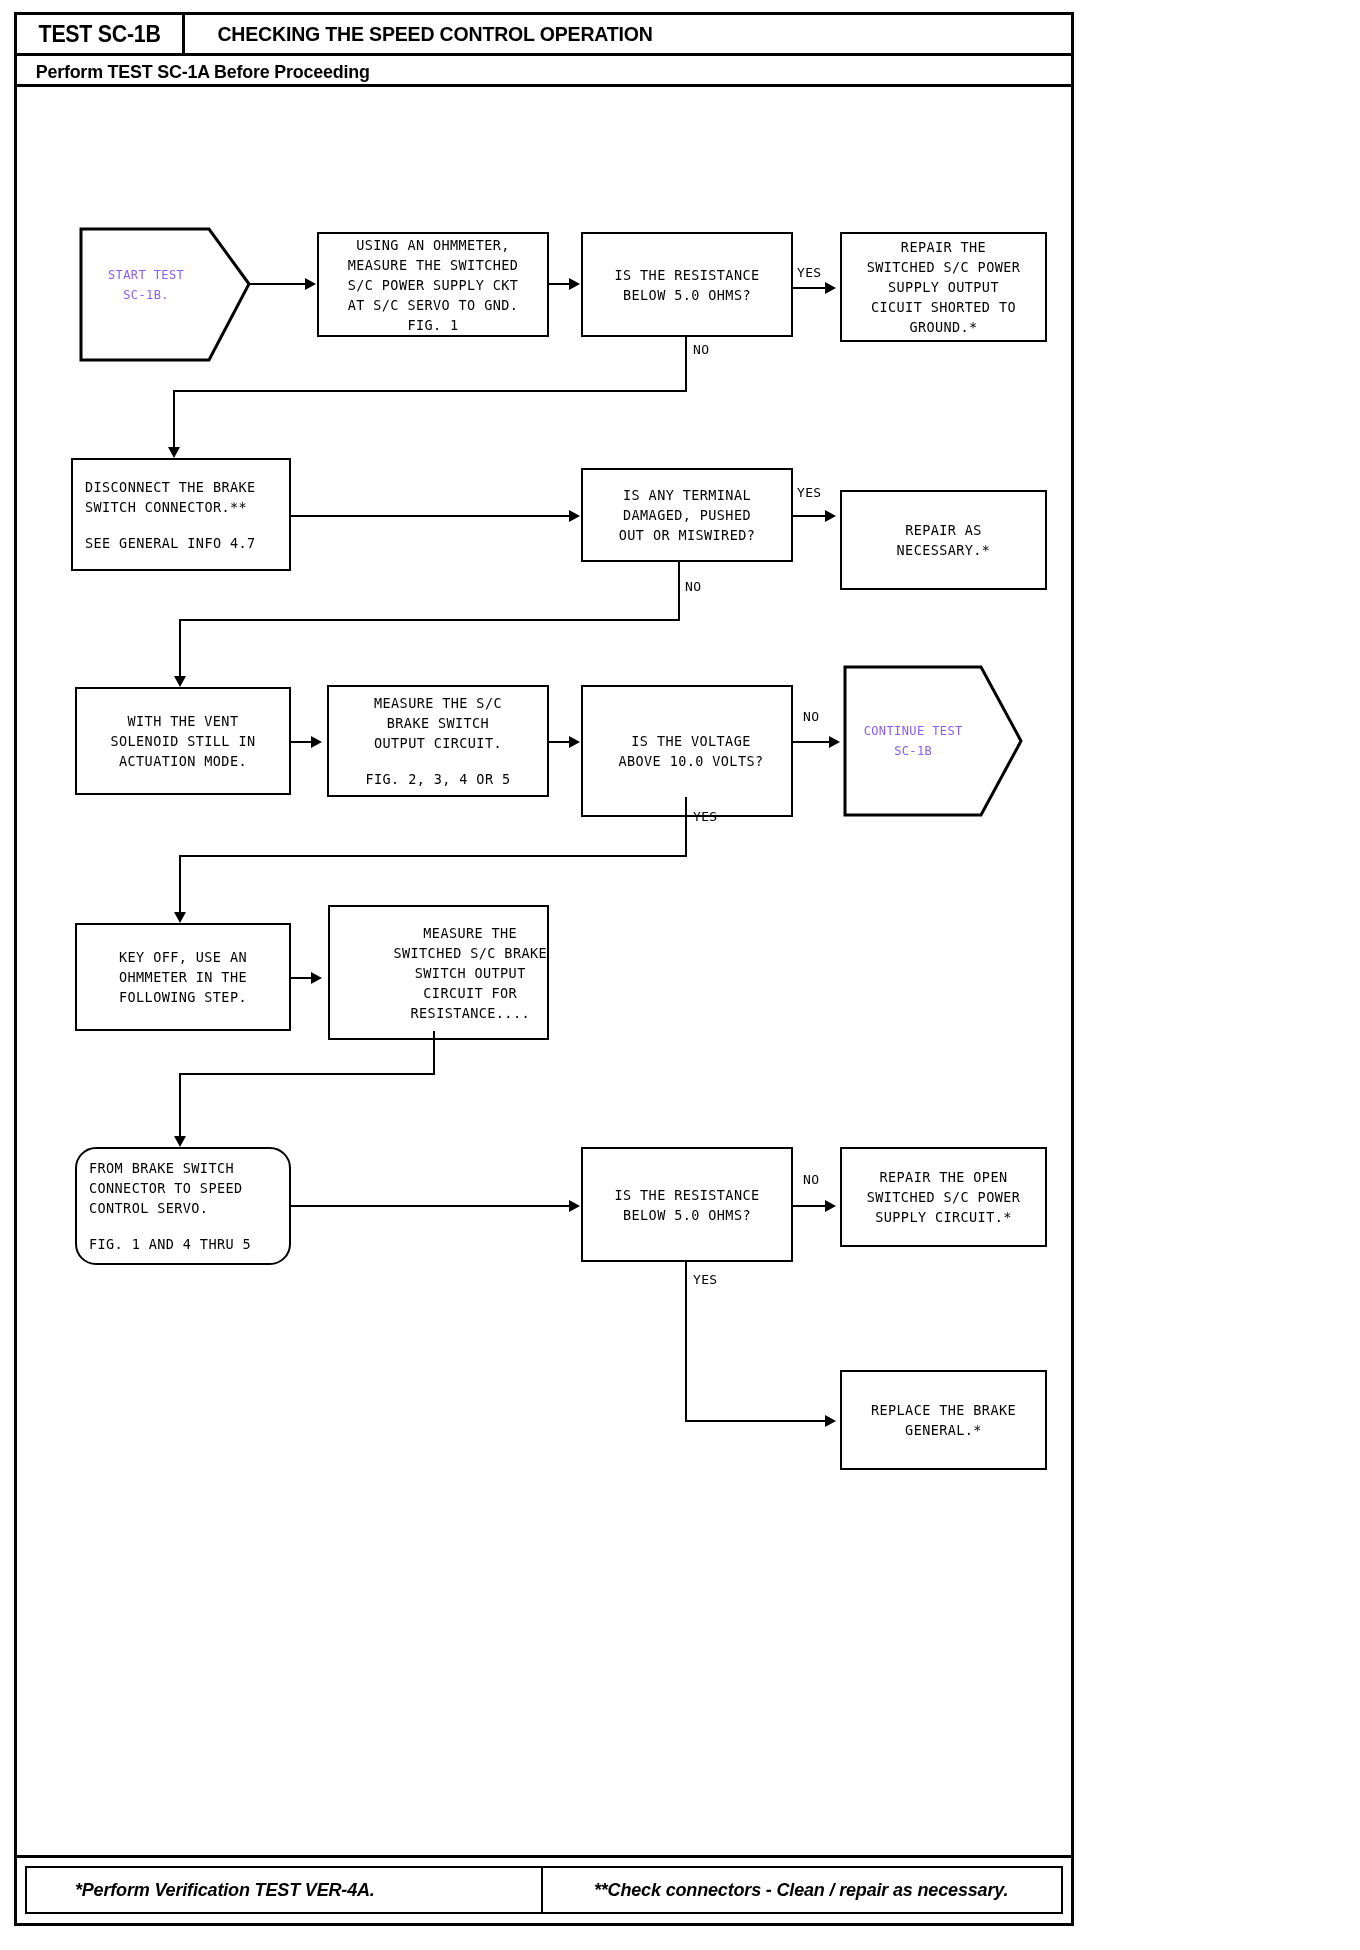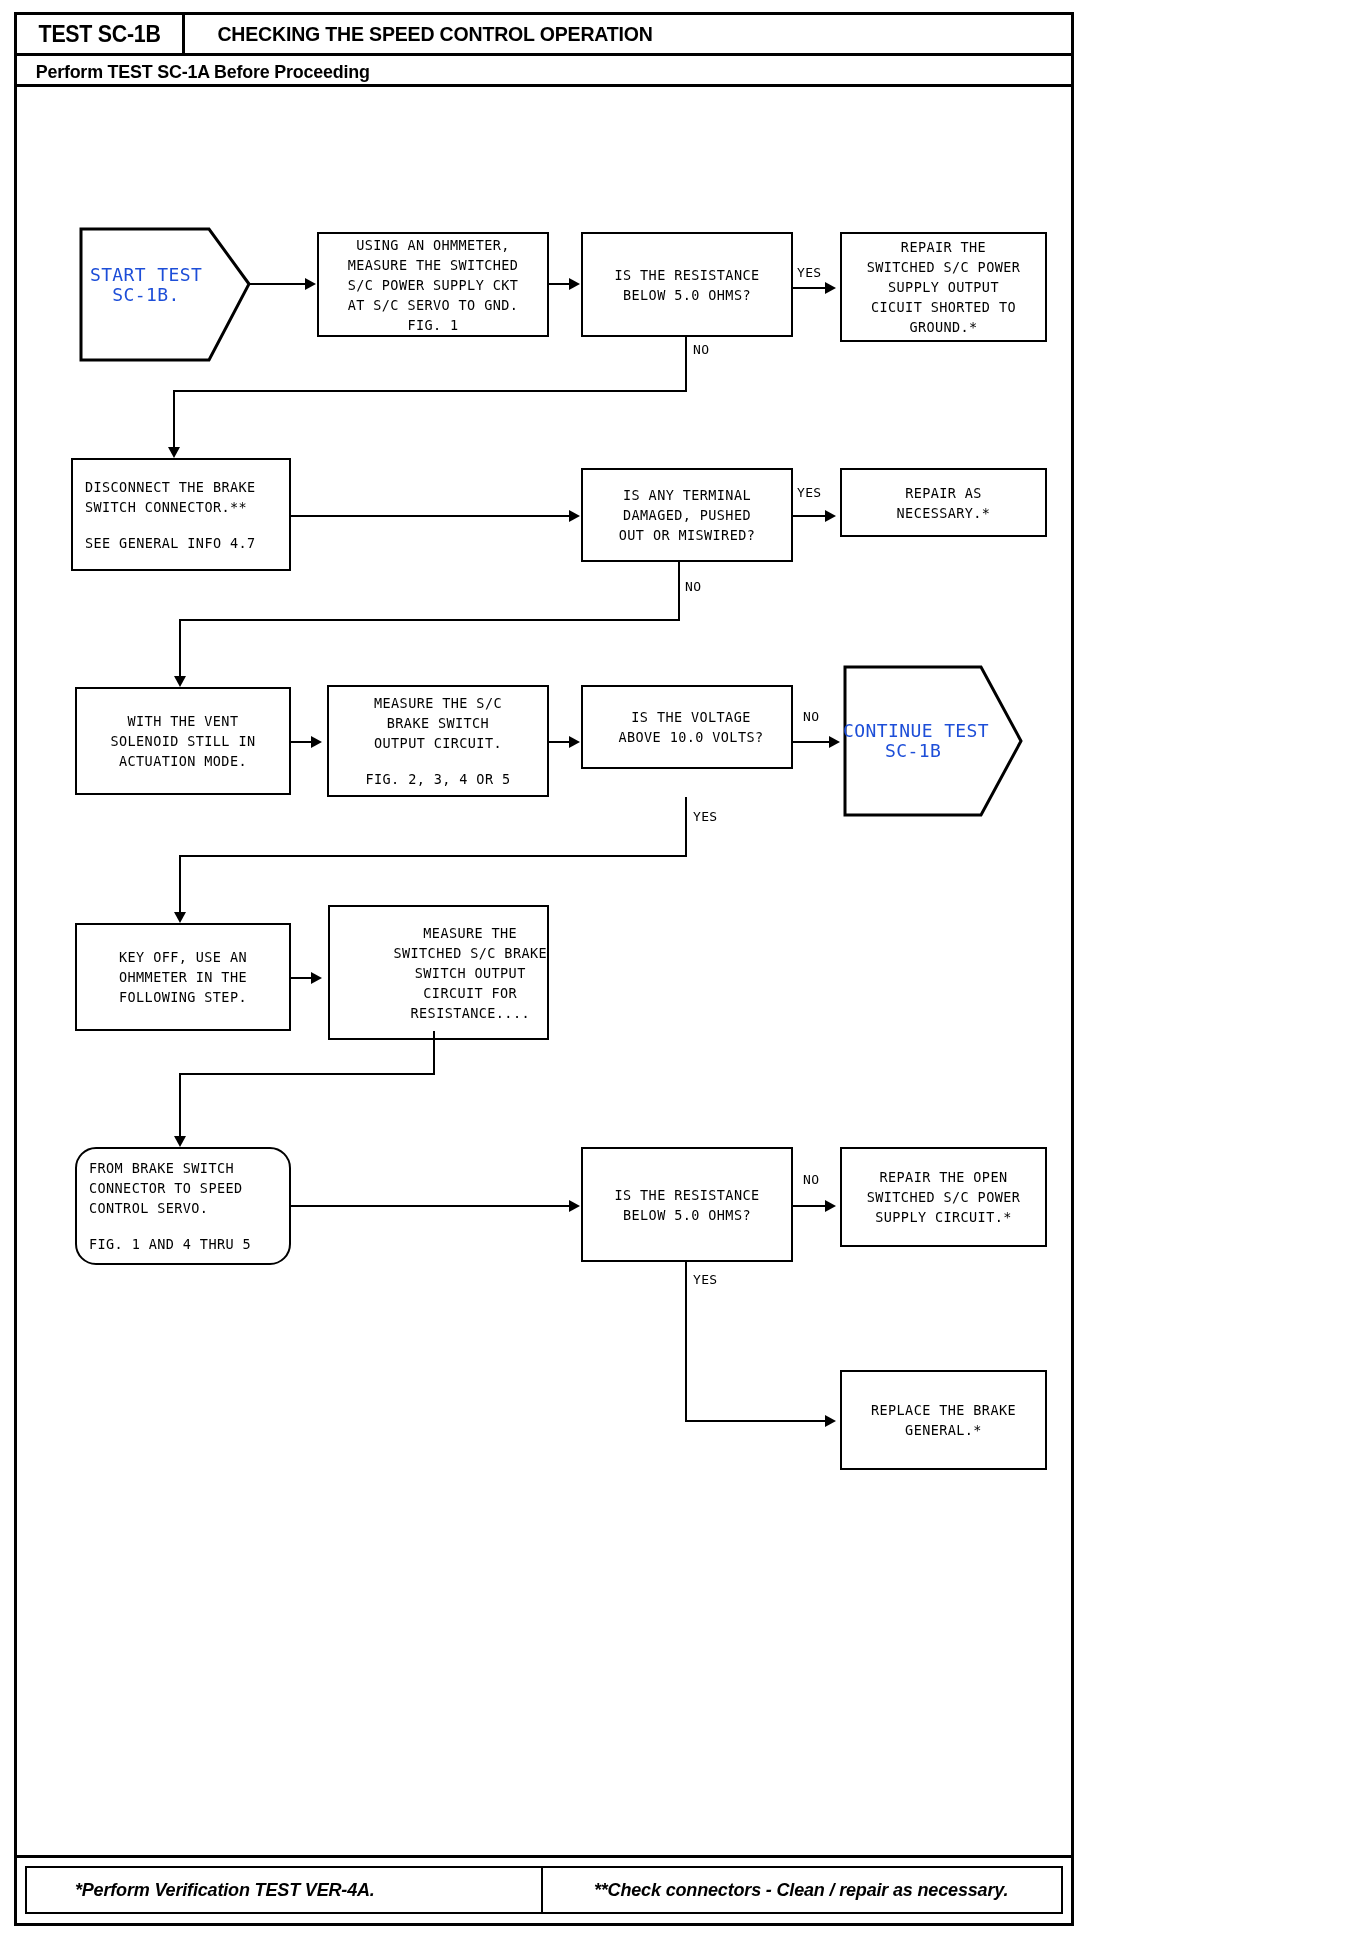--- a/index.html
+++ b/index.html
@@ -131,24 +131,24 @@
   .node.left-align {
     align-items: flex-start;
     text-align: left;
     padding-left: 12px;
   }
   .node .gap { height: 16px; }
   
   .chevron {
     position: absolute;
     font-family: "DejaVu Sans Mono", "Liberation Mono", monospace;
-    font-size: 18px;
+    font-size: 12px;
     line-height: 20px;
     letter-spacing: 0.4px;
-    color: #1d4ed8;
+    color: #8b5cf6;
     white-space: pre;
     text-align: center;
   }
   .chevron .shape {
     position: absolute;
     left: 0; top: 0; width: 100%; height: 100%;
   }
   .chevron .label {
     position: absolute;
     left: 0; top: 50%;
@@ -265,21 +265,21 @@
     <div class="node" style="left:564px; top:381px; width:212px; height:94px;">
       <div>IS ANY TERMINAL
 DAMAGED, PUSHED
 OUT OR MISWIRED?</div>
     </div>
 
     <div class="edge-label" style="left:780px; top:398px;">YES</div>
     <div class="line h" style="left:776px; top:428px; width:38px;"></div>
     <div class="arrow-r" style="left:808px; top:423px;"></div>
 
-    <div class="node" style="left:823px; top:381px; width:207px; height:69px;">
+    <div class="node" style="left:823px; top:403px; width:207px; height:100px;">
       <div>REPAIR AS
 NECESSARY.*</div>
     </div>
 
     <div class="line v" style="left:661px; top:475px; height:59px;"></div>
     <div class="edge-label" style="left:668px; top:492px;">NO</div>
     <div class="line h" style="left:162px; top:532px; width:501px;"></div>
     <div class="line v" style="left:162px; top:532px; height:64px;"></div>
     <div class="arrow-d" style="left:157px; top:589px;"></div>
 
@@ -296,21 +296,21 @@
       <div>MEASURE THE S/C
 BRAKE SWITCH
 OUTPUT CIRCUIT.</div>
       <div class="gap"></div>
       <div>FIG. 2, 3, 4 OR 5</div>
     </div>
 
     <div class="line h" style="left:532px; top:654px; width:26px;"></div>
     <div class="arrow-r" style="left:552px; top:649px;"></div>
 
-    <div class="node" style="left:564px; top:598px; width:212px; height:84px;padding-left:8px;">
+    <div class="node" style="left:564px; top:598px; width:212px; height:132px;padding-left:8px;">
       <div>IS THE VOLTAGE
 ABOVE 10.0 VOLTS?</div>
     </div>
 
     <div class="edge-label" style="left:786px; top:622px;">NO</div>
     <div class="line h" style="left:776px; top:654px; width:44px;"></div>
     <div class="arrow-r" style="left:812px; top:649px;"></div>
 
     <div class="chevron" style="left:826px; top:578px; width:180px; height:152px;">
       <svg class="shape" viewBox="0 0 180 152" preserveAspectRatio="none">

